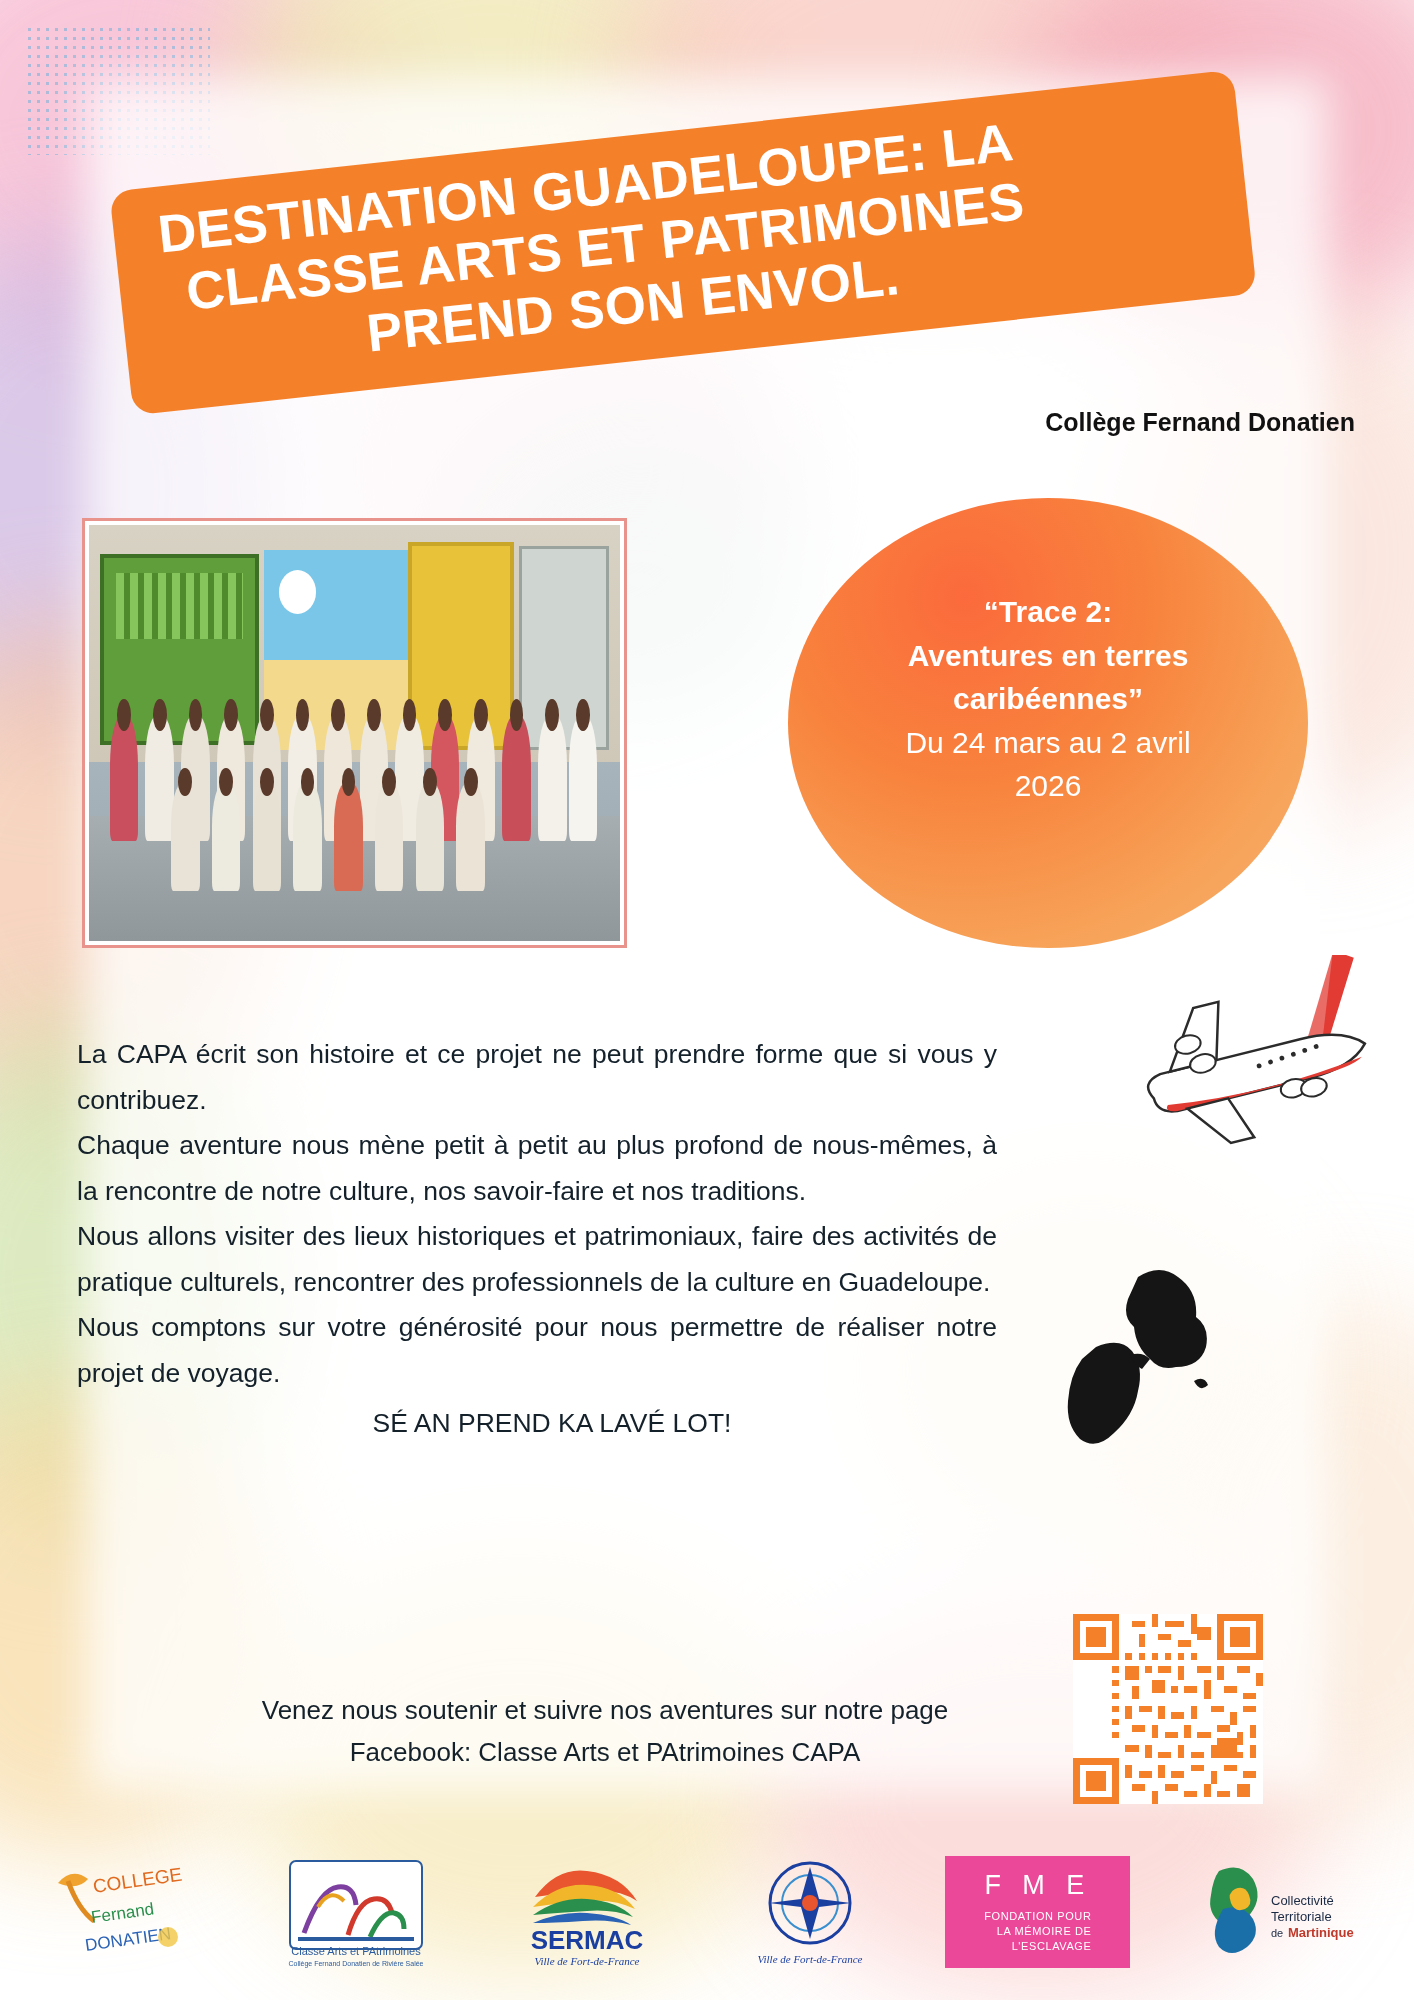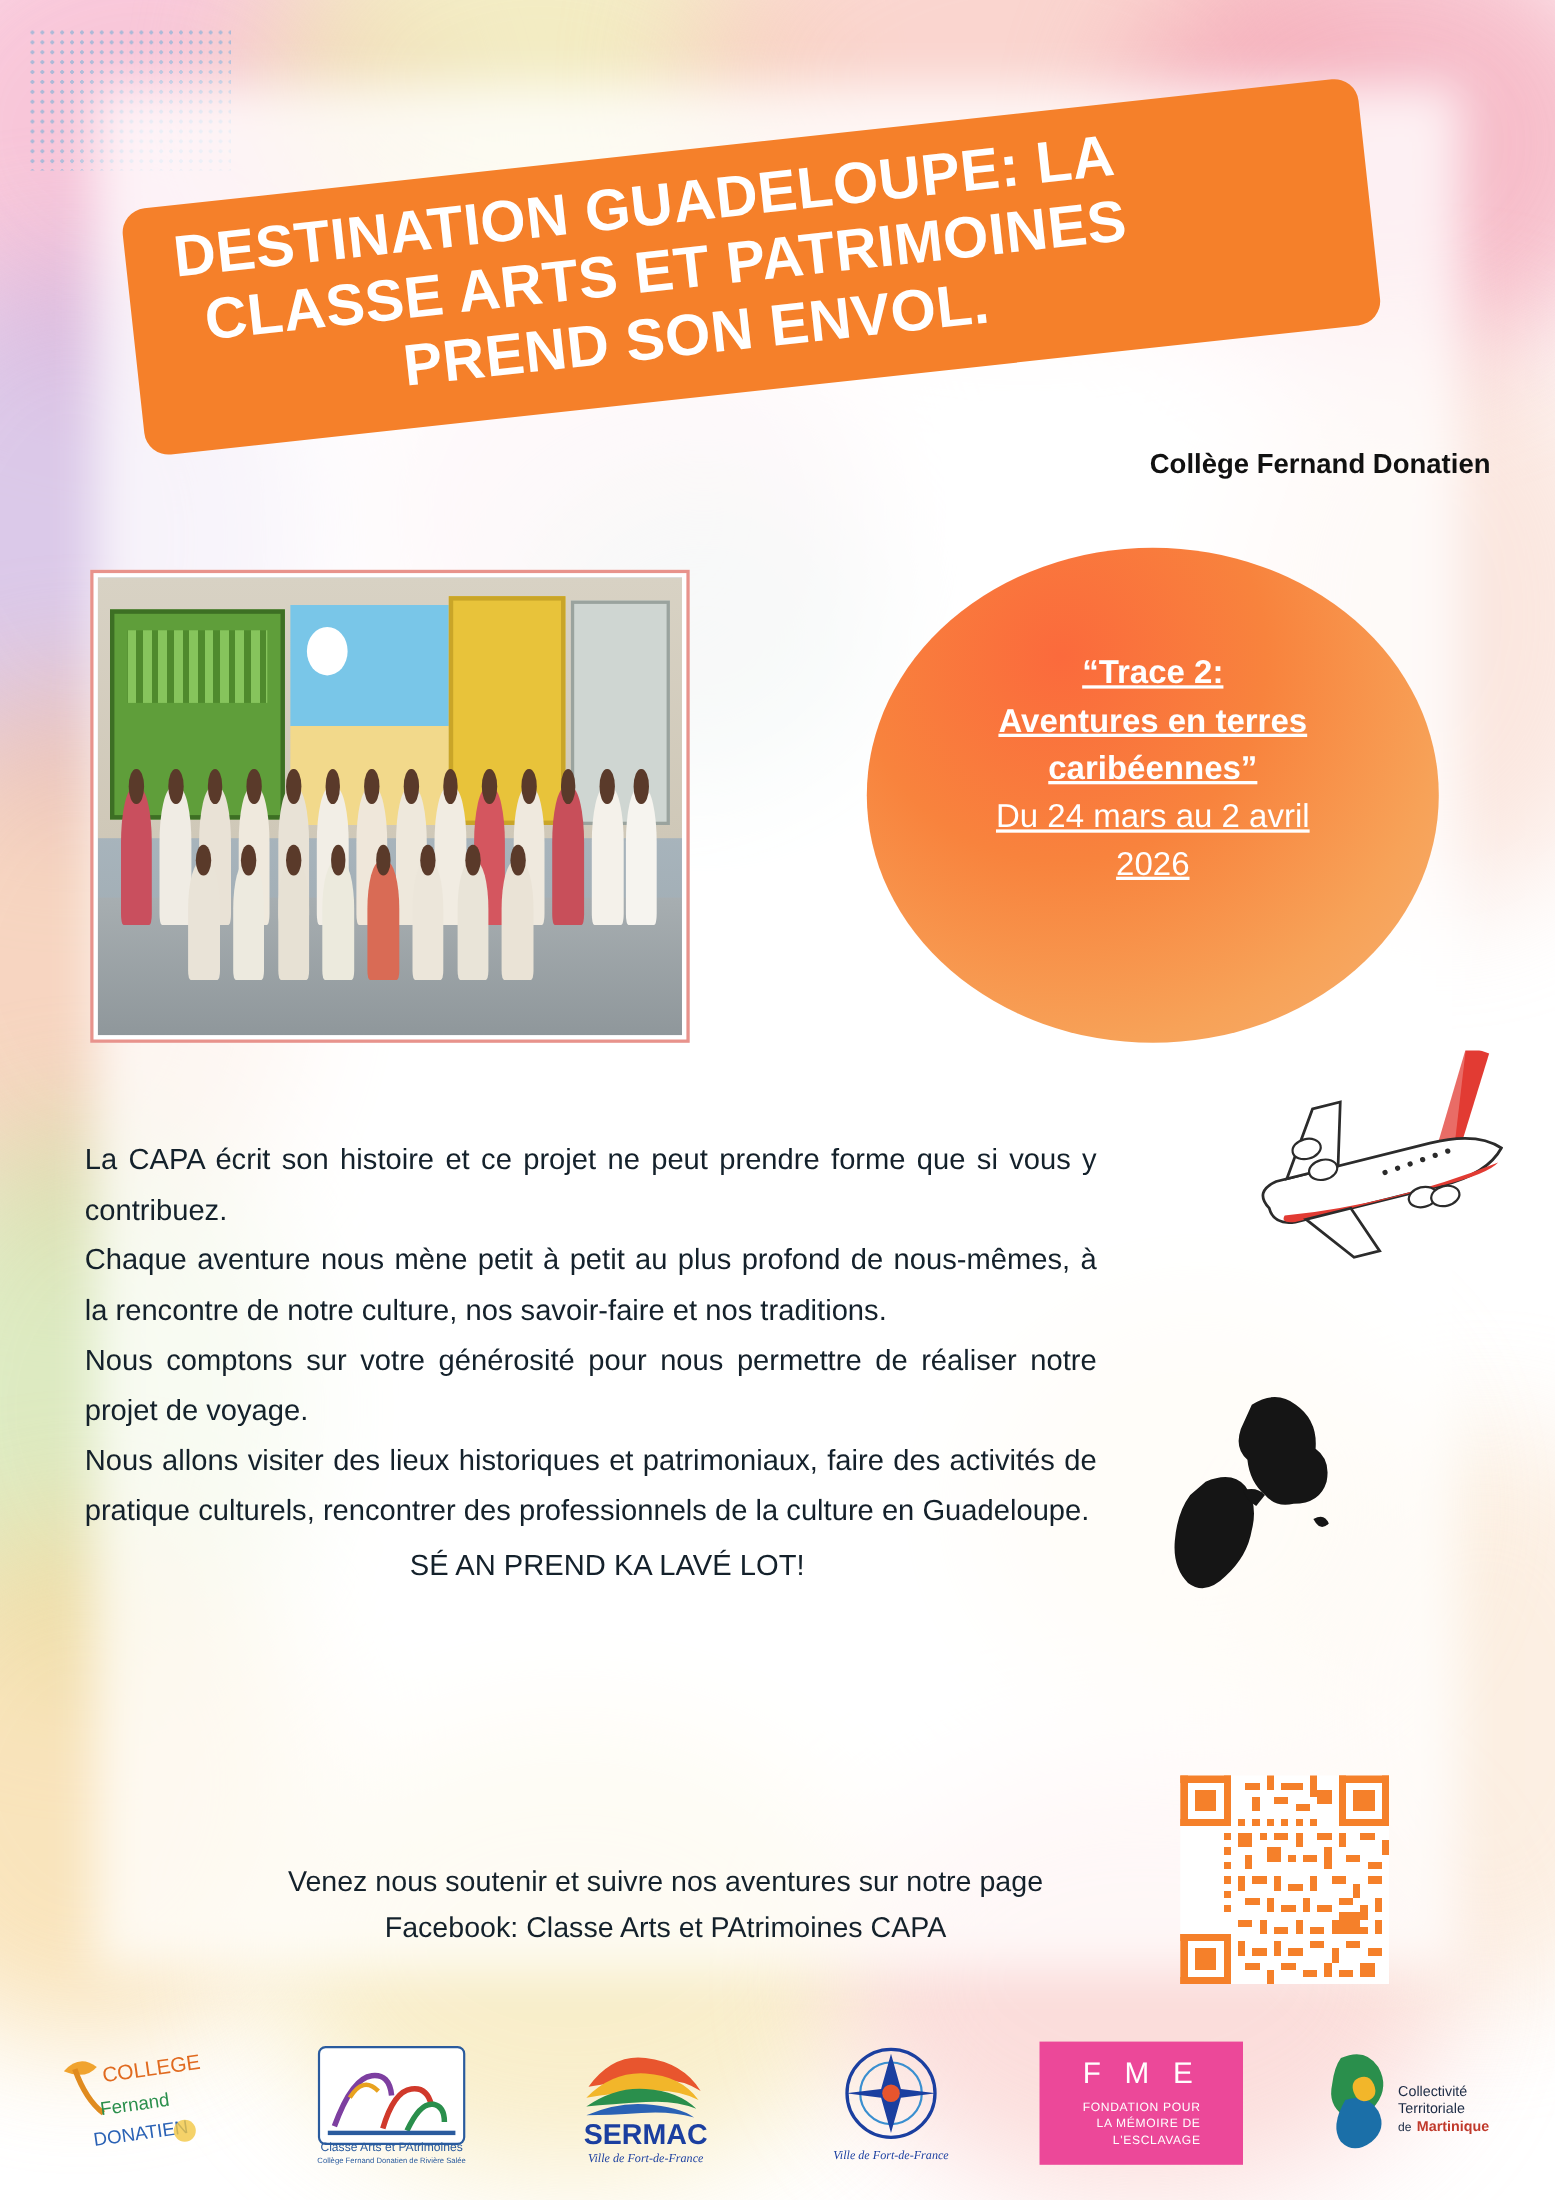--- a/index.html
+++ b/index.html
@@ -173,21 +173,20 @@
     z-index: 7;
   }
   .blob-text {
     position: absolute;
     left: 0; top: 92px; width: 100%;
     text-align: center;
     color: #ffffff;
     font-size: 30px;
     line-height: 1.45;
     padding: 0 58px;
-    text-decoration: underline;
   }
   .blob-text .b-strong { font-weight: bold; display:block; }
 
   
   .body-text {
     position: absolute;
     left: 77px; top: 1032px;
     width: 920px;
     font-size: 26.5px;
     line-height: 1.72;
@@ -341,22 +340,22 @@
       <span class="b-strong">Aventures en terres</span>
       <span class="b-strong">caribéennes”</span>
       <span>Du 24 mars au 2 avril</span><br>
       <span>2026</span>
     </div>
   </div>
 
   <div class="body-text">
     <p>La CAPA écrit son histoire et ce projet ne peut prendre forme que si vous y contribuez.</p>
     <p>Chaque aventure nous mène petit à petit au plus profond de nous-mêmes, à la rencontre de notre culture, nos savoir-faire et nos traditions.</p>
+    <p>Nous allons visiter des lieux historiques et patrimoniaux, faire des activités de pratique culturels, rencontrer des professionnels de la culture en Guadeloupe.</p>
     <p>Nous comptons sur votre générosité pour nous permettre de réaliser notre projet de voyage.</p>
-    <p>Nous allons visiter des lieux historiques et patrimoniaux, faire des activités de pratique culturels, rencontrer des professionnels de la culture en Guadeloupe.</p>
     <p class="slogan">SÉ AN PREND KA LAVÉ LOT!</p>
   </div>
 
   <div class="plane">
     <svg viewBox="0 0 290 230" width="290" height="230">
       <g transform="rotate(-14 145 115)">
         <path d="M250 18 L268 30 L215 118 L196 110 Z" fill="#e23b33"></path>
         <path d="M248 22 L214 112 L200 106 L238 20 Z" fill="#ffffff" opacity=".25"></path>
         <path d="M40 118 Q30 100 52 96 L196 96 Q240 96 258 116 Q240 136 196 136 L60 136 Q40 134 40 118 Z" fill="#ffffff" stroke="#2b2b2b" stroke-width="2.5"></path>
         <path d="M52 128 Q150 142 252 128 Q240 136 196 136 L60 136 Q46 134 52 128 Z" fill="#e23b33"></path>

